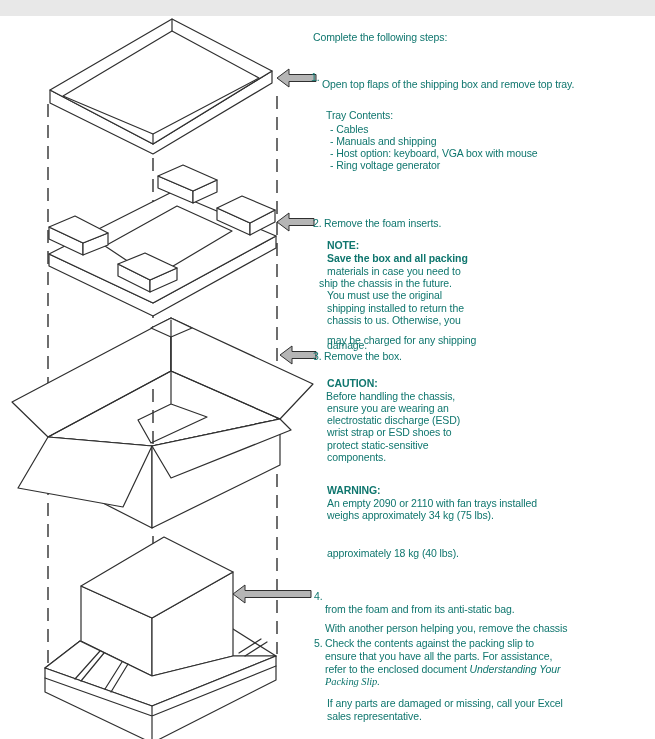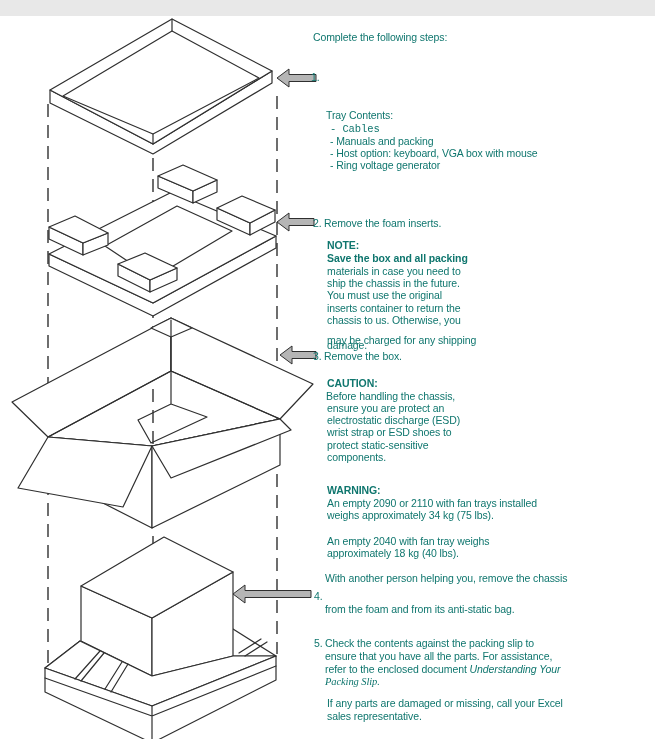--- a/index.html
+++ b/index.html
@@ -90,59 +90,59 @@
 
     <path class="arrow" d="M277,62 L289,53 L289,58.5 L316,58.5 L316,65.5 L289,65.5 L289,71 Z"></path>
     <path class="arrow" d="M277,206 L289,197 L289,202.5 L314,202.5 L314,209.5 L289,209.5 L289,215 Z"></path>
     <path class="arrow" d="M280,339 L292,330 L292,335.5 L316,335.5 L316,342.5 L292,342.5 L292,348 Z"></path>
     <path class="arrow" d="M233,578 L245,569 L245,574.5 L311,574.5 L311,581.5 L245,581.5 L245,587 Z"></path>
   </svg>
 
   <div class="t" style="left:313px; top:15px;">Complete the following steps:</div>
 
   <span class="t" style="left:311px; top:55px;">1.</span>
+  <span class="t" style="left:322px; top:62px;">Open top flaps of the shipping box and remove top tray.</span>
 
   <div class="t" style="left:326px; top:93px;">Tray Contents:</div>
-  <div class="t" style="left:330px; top:107px;font-family:Liberation Mono, monospace;">- Cables</div>
-  <div class="t" style="left:330px; top:119px;">- Manuals and packing</div>
+  <div class="t" style="left:330px; top:107px;">- Cables</div>
+  <div class="t" style="left:330px; top:119px;">- Manuals and shipping</div>
   <div class="t" style="left:330px; top:131px;">- Host option: keyboard, VGA box with mouse</div>
   <div class="t" style="left:330px; top:143px;">- Ring voltage generator</div>
 
   <span class="t" style="left:313px; top:201px;">2.</span>
   <span class="t" style="left:324px; top:201px;">Remove the foam inserts.</span>
 
   <div class="t b" style="left:327px; top:223px;">NOTE:</div>
   <div class="t" style="left:327px; top:236px;font-weight:bold;">Save the box and all packing</div>
   <div class="t" style="left:327px; top:249px;">materials in case you need to</div>
-  <div class="t" style="left:327px; top:261px;text-align:right;">ship the chassis in the future.</div>
+  <div class="t" style="left:319px; top:261px;text-align:right;">ship the chassis in the future.</div>
   <div class="t" style="left:327px; top:273px;">You must use the original</div>
-  <div class="t" style="left:327px; top:286px;">inserts container to return the</div>
+  <div class="t" style="left:327px; top:286px;">shipping installed to return the</div>
   <div class="t" style="left:327px; top:298px;">chassis to us. Otherwise, you</div>
   <div class="t" style="left:327px; top:318px;">may be charged for any shipping</div>
   <div class="t" style="left:327px; top:323px;">damage.</div>
 
   <span class="t" style="left:313px; top:334px;">3.</span>
   <span class="t" style="left:324px; top:334px;">Remove the box.</span>
 
   <div class="t b" style="left:327px; top:361px;">CAUTION:</div>
   <div class="t" style="left:326px; top:374px;">Before handling the chassis,</div>
-  <div class="t" style="left:327px; top:386px;">ensure you are protect an</div>
+  <div class="t" style="left:327px; top:386px;">ensure you are wearing an</div>
   <div class="t" style="left:327px; top:398px;">electrostatic discharge (ESD)</div>
   <div class="t" style="left:327px; top:410px;">wrist strap or ESD shoes to</div>
   <div class="t" style="left:327px; top:423px;">protect static-sensitive</div>
   <div class="t" style="left:327px; top:435px;">components.</div>
 
   <div class="t b" style="left:327px; top:468px;">WARNING:</div>
   <div class="t" style="left:327px; top:481px;">An empty 2090 or 2110 with fan trays installed</div>
   <div class="t" style="left:327px; top:493px;">weighs approximately 34 kg (75 lbs).</div>
-  <div class="t" style="left:327px; top:519px;">An empty 2040 with fan tray weighs</div>
   <div class="t" style="left:327px; top:531px;">approximately 18 kg (40 lbs).</div>
 
   <span class="t" style="left:314px; top:574px;">4.</span>
-  <div class="t" style="left:325px; top:556px;">With another person helping you, remove the chassis</div>
+  <div class="t" style="left:325px; top:606px;">With another person helping you, remove the chassis</div>
   <div class="t" style="left:325px; top:587px;">from the foam and from its anti-static bag.</div>
 
   <span class="t" style="left:314px; top:621px;">5.</span>
   <div class="t" style="left:325px; top:621px;">Check the contents against the packing slip to</div>
   <div class="t" style="left:325px; top:634px;">ensure that you have all the parts. For assistance,</div>
   <div class="t" style="left:325px; top:647px;"><span>refer to the enclosed document </span><span class="i">Understanding Your</span></div>
   <div class="t i" style="left:325px; top:660px;font-family:Liberation Serif, serif;">Packing Slip.</div>
 
   <div class="t" style="left:327px; top:681px;">If any parts are damaged or missing, call your Excel</div>
   <div class="t" style="left:327px; top:694px;">sales representative.</div>

